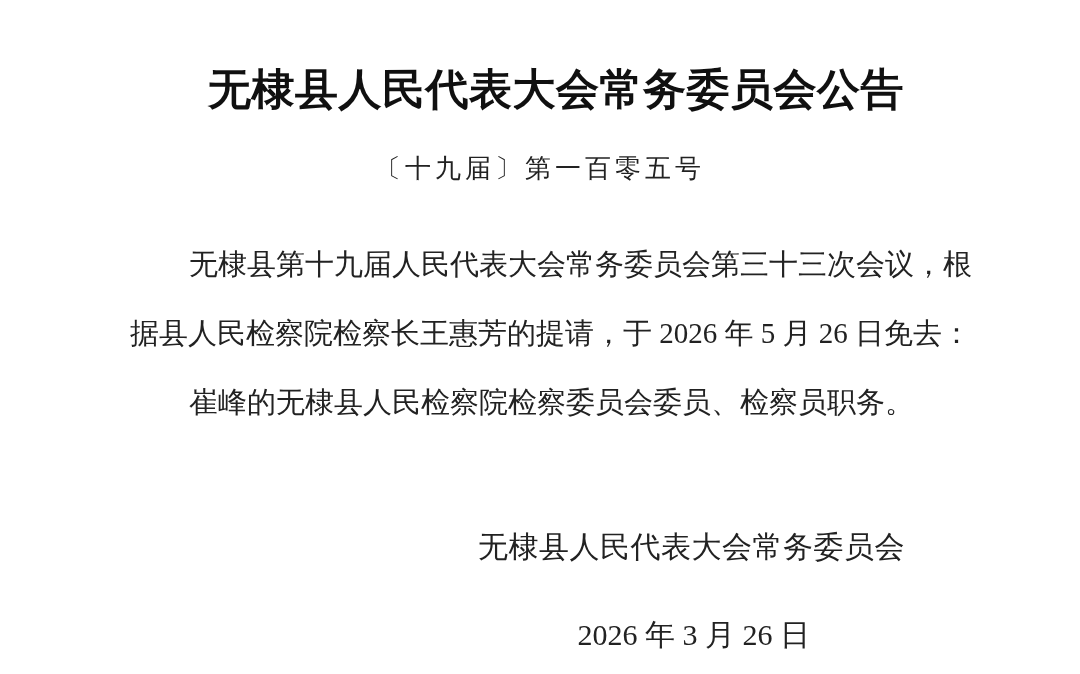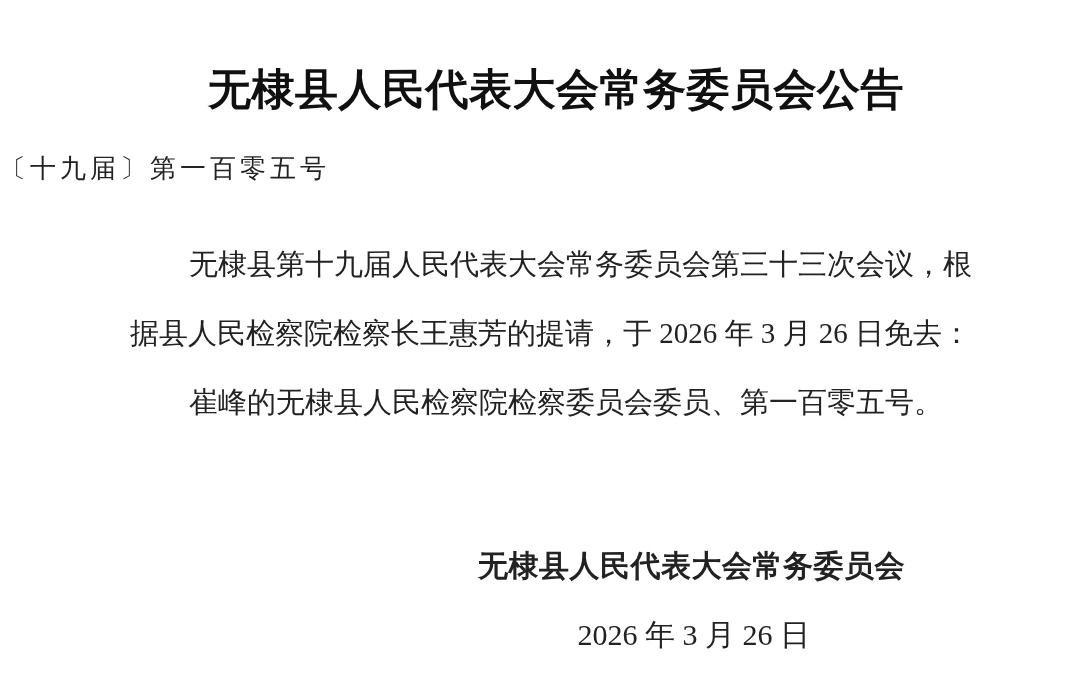--- a/index.html
+++ b/index.html
@@ -33,21 +33,21 @@
     line-height: 56px;
     font-weight: 700;
     color: var(--title_text, #101010);
     letter-spacing: 0.5px;
   }
   .docnum {
     position: absolute;
     top: 150px;
     left: 0;
     width: 100%;
-    text-align: left;
+    text-align: center;
     font-size: 26px;
     line-height: 38px;
     letter-spacing: 4px;
     color: var(--text, #222222);
   }
   .body-block {
     position: absolute;
     top: 224px;
     left: 118px;
     width: 850px;
@@ -57,28 +57,27 @@
   }
   .body-block p {
     margin: 12px;
     white-space: nowrap;
   }
   .body-block p.indent {
     text-indent: 59px;
   }
   .signature {
     position: absolute;
-    top: 545px;
+    top: 526px;
     right: 175px;
     font-size: 30px;
     line-height: 42px;
     letter-spacing: 0.5px;
     text-align: center;
     color: var(--text, #222222);
-    font-weight: bold;
   }
   .date {
     position: absolute;
     top: 605px;
     right: 270px;
     font-size: 30px;
     line-height: 42px;
     text-align: right;
     color: var(--text, #222222);
     margin-top: 9px;
@@ -88,21 +87,21 @@
 <body>
 
 <div class="page">
 
   <h1 class="title">无棣县人民代表大会常务委员会公告</h1>
 
   <div class="docnum">〔十九届〕第一百零五号</div>
 
   <div class="body-block">
     <p class="indent">无棣县第十九届人民代表大会常务委员会第三十三次会议，根</p>
-    <p>据县人民检察院检察长王惠芳的提请，于 2026 年 3 月 26 日免去：</p>
-    <p class="indent">崔峰的无棣县人民检察院检察委员会委员、第一百零五号。</p>
+    <p>据县人民检察院检察长王惠芳的提请，于 2026 年 5 月 26 日免去：</p>
+    <p class="indent">崔峰的无棣县人民检察院检察委员会委员、检察员职务。</p>
   </div>
 
   <div class="signature">无棣县人民代表大会常务委员会</div>
 
   <div class="date">2026 年 3 月 26 日</div>
 
 </div>
 
 </body></html>

